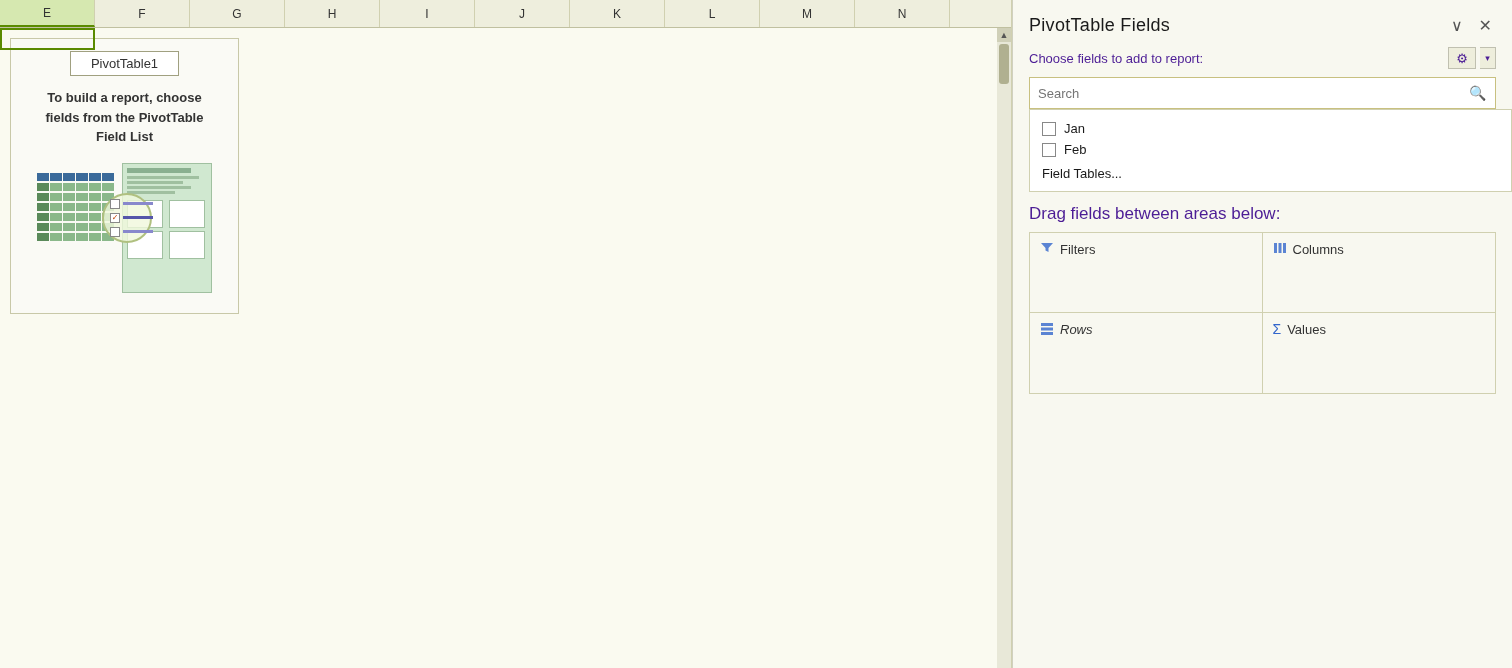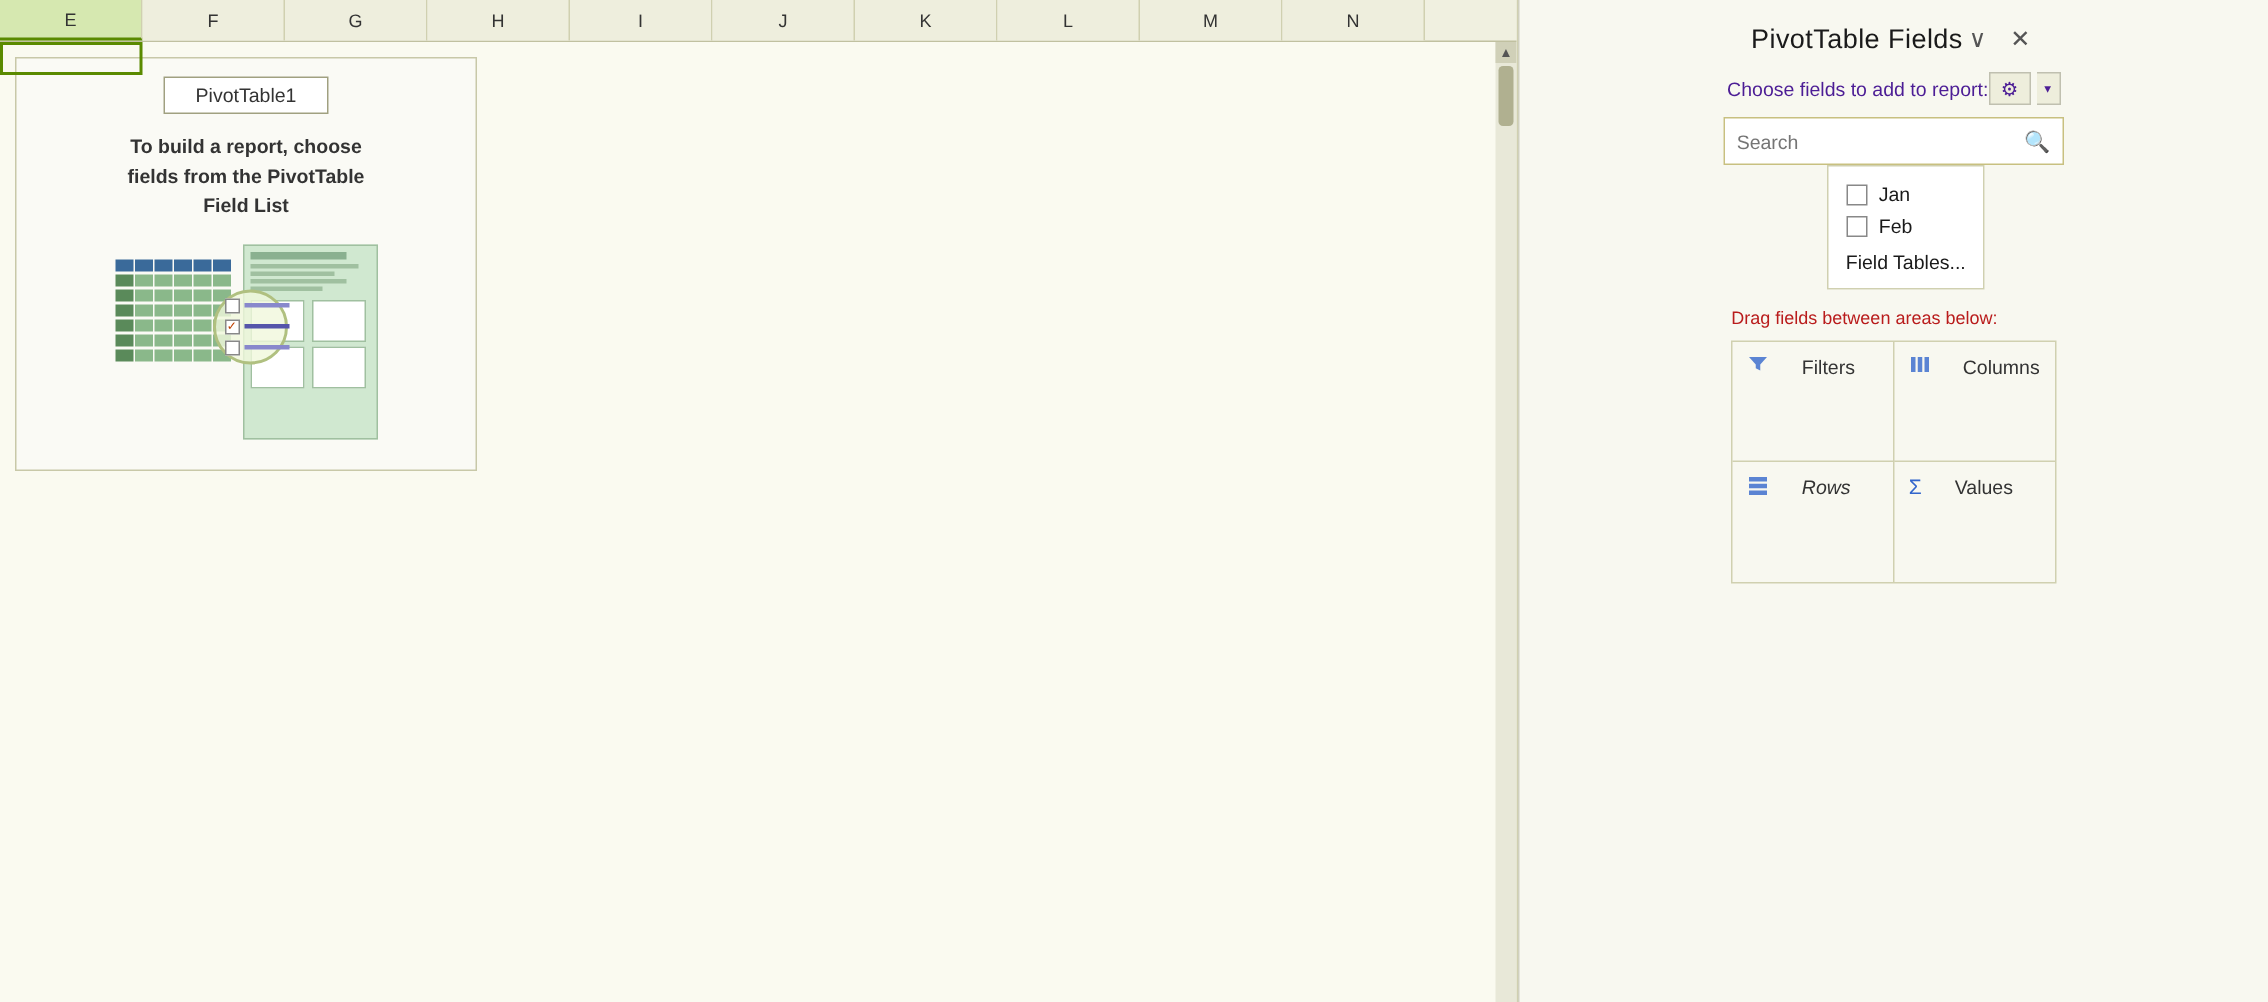--- a/index.html
+++ b/index.html
@@ -54,21 +54,21 @@
       flex-direction: column;
       position: relative;
       overflow: hidden;
     }
 
     
     .pivot-placeholder {
       position: absolute;
       top: 10px;
       left: 10px;
-      width: 308px;
+      width: 229px;
       background: #fafaf5;
       border: 1px solid #c8c8a8;
       padding: 12px 16px 20px;
       display: flex;
       flex-direction: column;
       align-items: center;
     }
 
     .pivot-title-box {
       border: 1px solid #a0a080;
@@ -222,21 +222,20 @@
     }
 
     
     .pivot-panel {
       width: 500px;
       background: #f8f8f0;
       border-left: 1px solid #d0d0c0;
       display: flex;
       flex-direction: column;
       padding: 0;
-      align-items: center;
     }
 
     .panel-header {
       display: flex;
       align-items: center;
       justify-content: space-between;
       padding: 14px 16px 10px;
     }
 
     .panel-title {
@@ -361,22 +360,22 @@
       font-size: 13px;
       cursor: pointer;
     }
 
     
     .drag-section {
       padding: 12px 16px 8px;
     }
 
     .drag-title {
-      font-size: 12px;
-      color: #b91c1c;
+      font-size: 17px;
+      color: #4c1d95;
       margin-bottom: 8px;
     }
 
     .drag-areas {
       display: grid;
       grid-template-columns: 1fr 1fr;
       border: 1px solid #d0d0b0;
     }
 
     .drag-area {
@@ -392,21 +391,21 @@
       border-right: none;
     }
 
     .drag-area:nth-child(n+3) {
       border-bottom: none;
     }
 
     .drag-area-header {
       display: flex;
       align-items: center;
-      gap: 22px;
+      gap: 6px;
       margin-bottom: 4px;
     }
 
     .drag-area-icon {
       font-size: 13px;
       color: #336699;
     }
 
     .drag-area-label {
       font-size: 13px;

